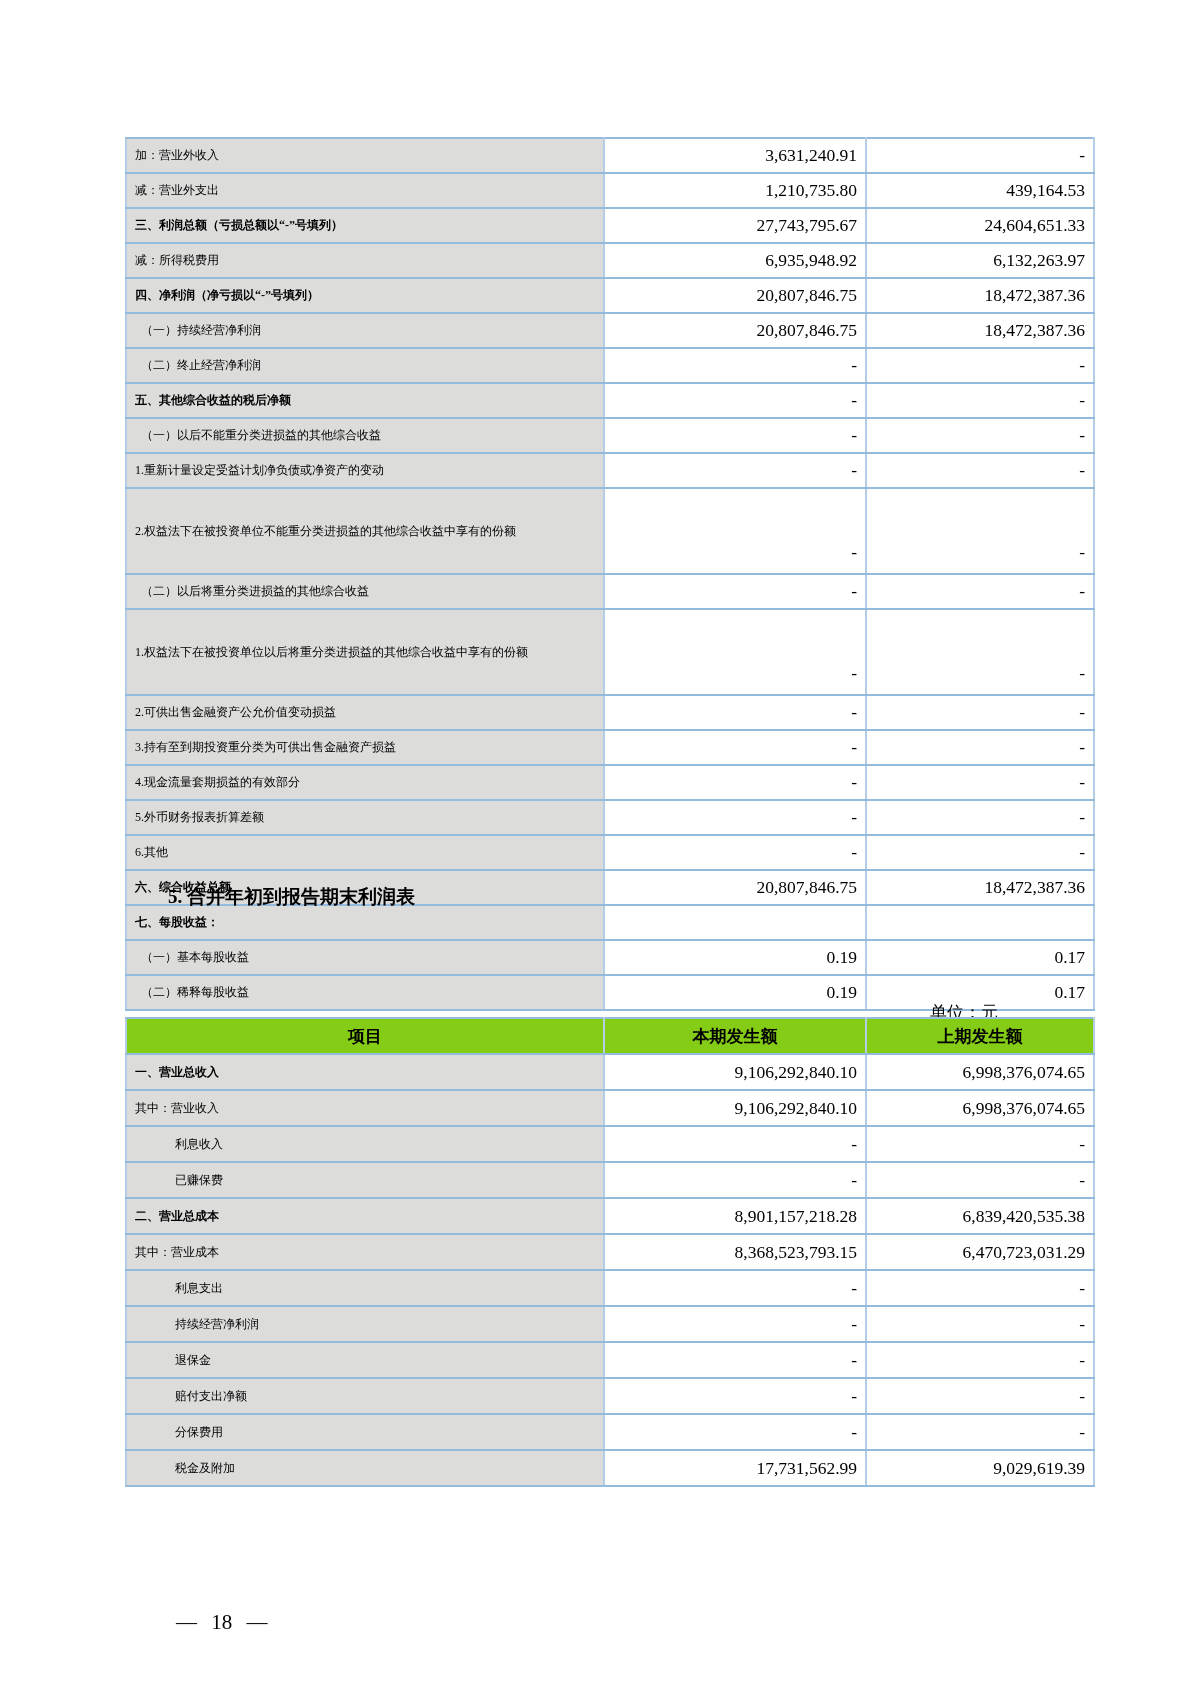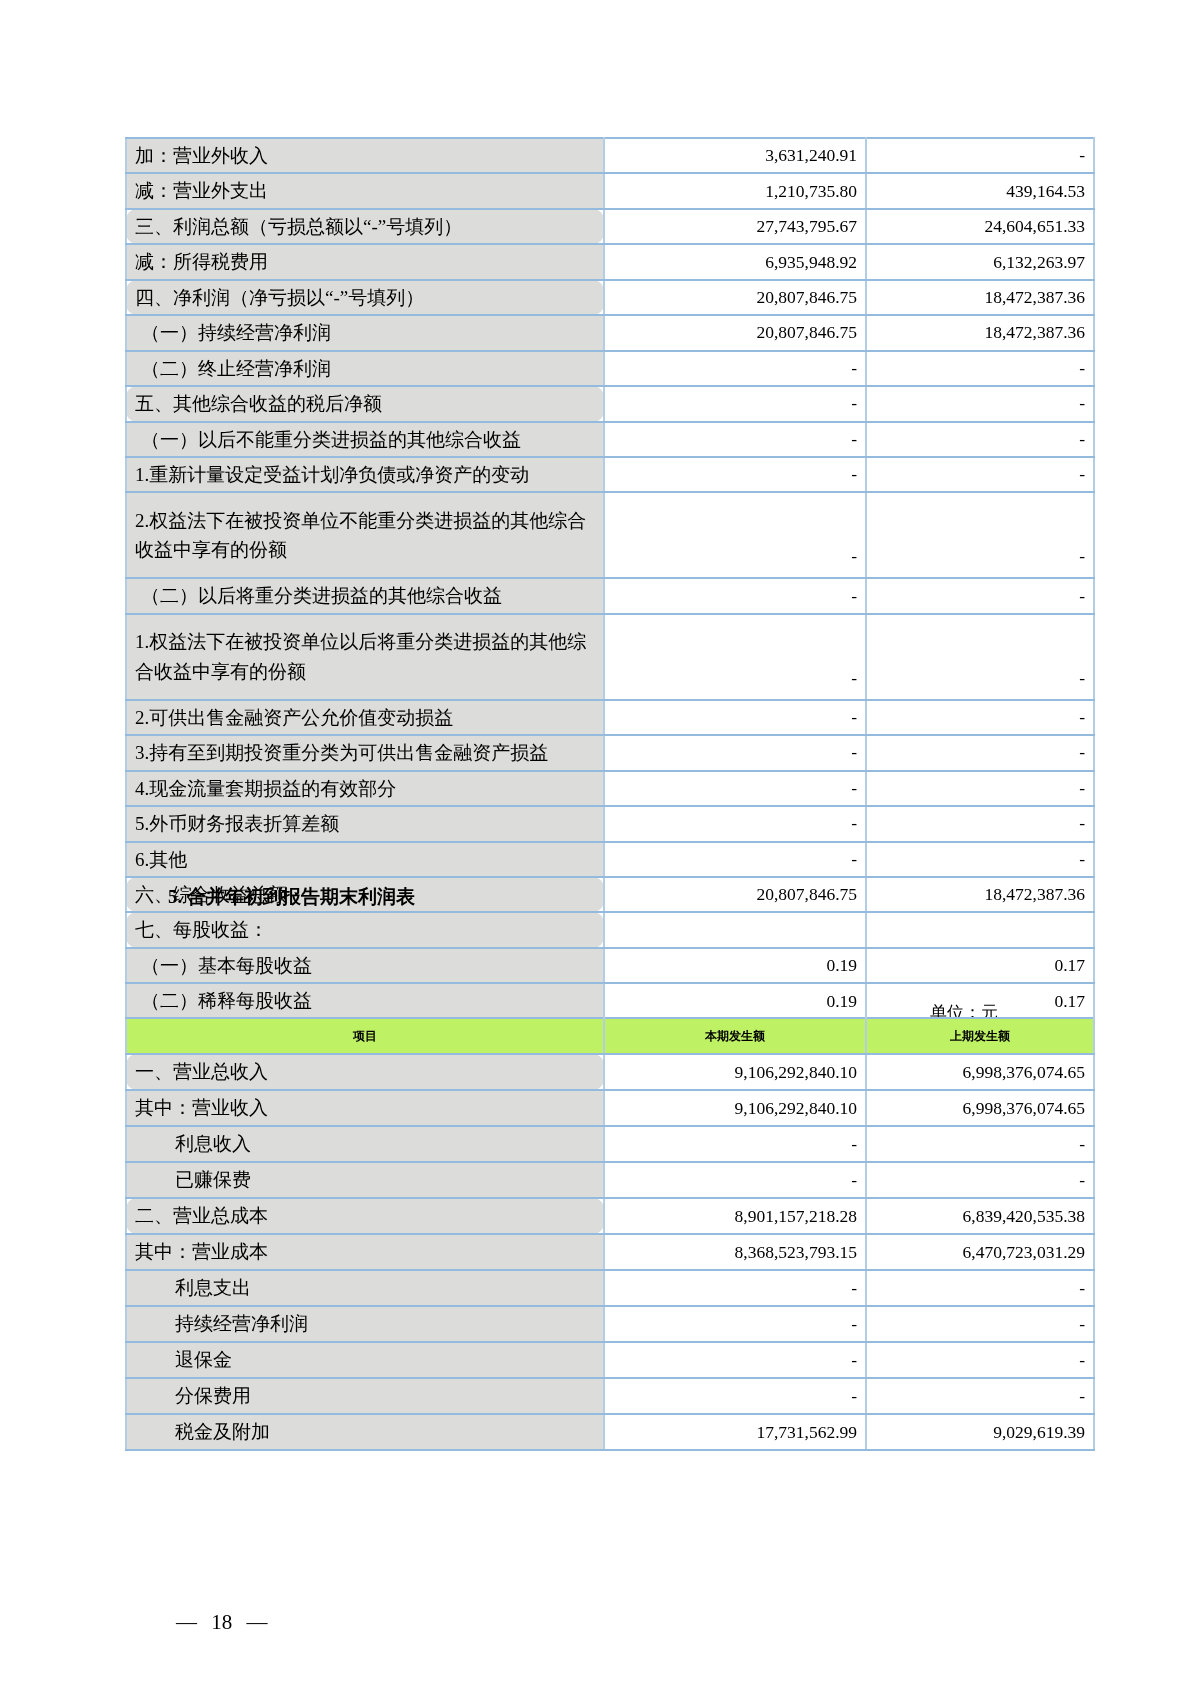--- a/index.html
+++ b/index.html
@@ -25,42 +25,42 @@
   .fin-table td, .fin-table th {
     border-top: 2px solid #94bbde;
     border-bottom: 2px solid #94bbde;
     border-left: 2px solid #b3cde4;
     border-right: 2px solid #b3cde4;
     overflow: hidden;
   }
   .fin-table td.lbl {
     background: #dcdcdb;
     text-align: left;
-    font-size: 19px;
+    font-size: 12px;
     padding: 2px 8px;
     line-height: 1.55;
   }
   .fin-table td.val {
     background: #ffffff;
     text-align: right;
     font-size: 17.5px;
     padding: 2px 8px;
     vertical-align: middle;
   }
   .t1 td { height: 29px; }
   .t2 td { height: 30px; }
   .t2 th {
-    background: #bef264;
-    font-size: 12px;
+    background: #84cc16;
+    font-size: 17px;
     font-weight: bold;
     text-align: center;
     height: 30px;
     padding: 2px 4px;
   }
-  tr.bold td.lbl { font-weight: normal; border-radius: 11px; }
+  tr.bold td.lbl { font-weight: bold; }
   tr.ind1 td.lbl { padding-left: 14px; }
   tr.ind2 td.lbl { padding-left: 48px; }
   tr.tall td { height: 72px; }
   tr.tall td.val { vertical-align: bottom; padding-bottom: 10px; }
   .section-title {
     position: absolute;
     left: 168px;
     top: 884px;
     font-size: 19px;
     font-weight: bold;
@@ -263,20 +263,25 @@
           <td class="lbl">持续经营净利润</td>
           <td class="val">-</td>
           <td class="val">-</td>
         </tr>
         <tr class="ind2">
           <td class="lbl">退保金</td>
           <td class="val">-</td>
           <td class="val">-</td>
         </tr>
         <tr class="ind2">
+          <td class="lbl">赔付支出净额</td>
+          <td class="val">-</td>
+          <td class="val">-</td>
+        </tr>
+        <tr class="ind2">
           <td class="lbl">分保费用</td>
           <td class="val">-</td>
           <td class="val">-</td>
         </tr>
         <tr class="ind2">
           <td class="lbl">税金及附加</td>
           <td class="val">17,731,562.99</td>
           <td class="val">9,029,619.39</td>
         </tr>
       </tbody>

